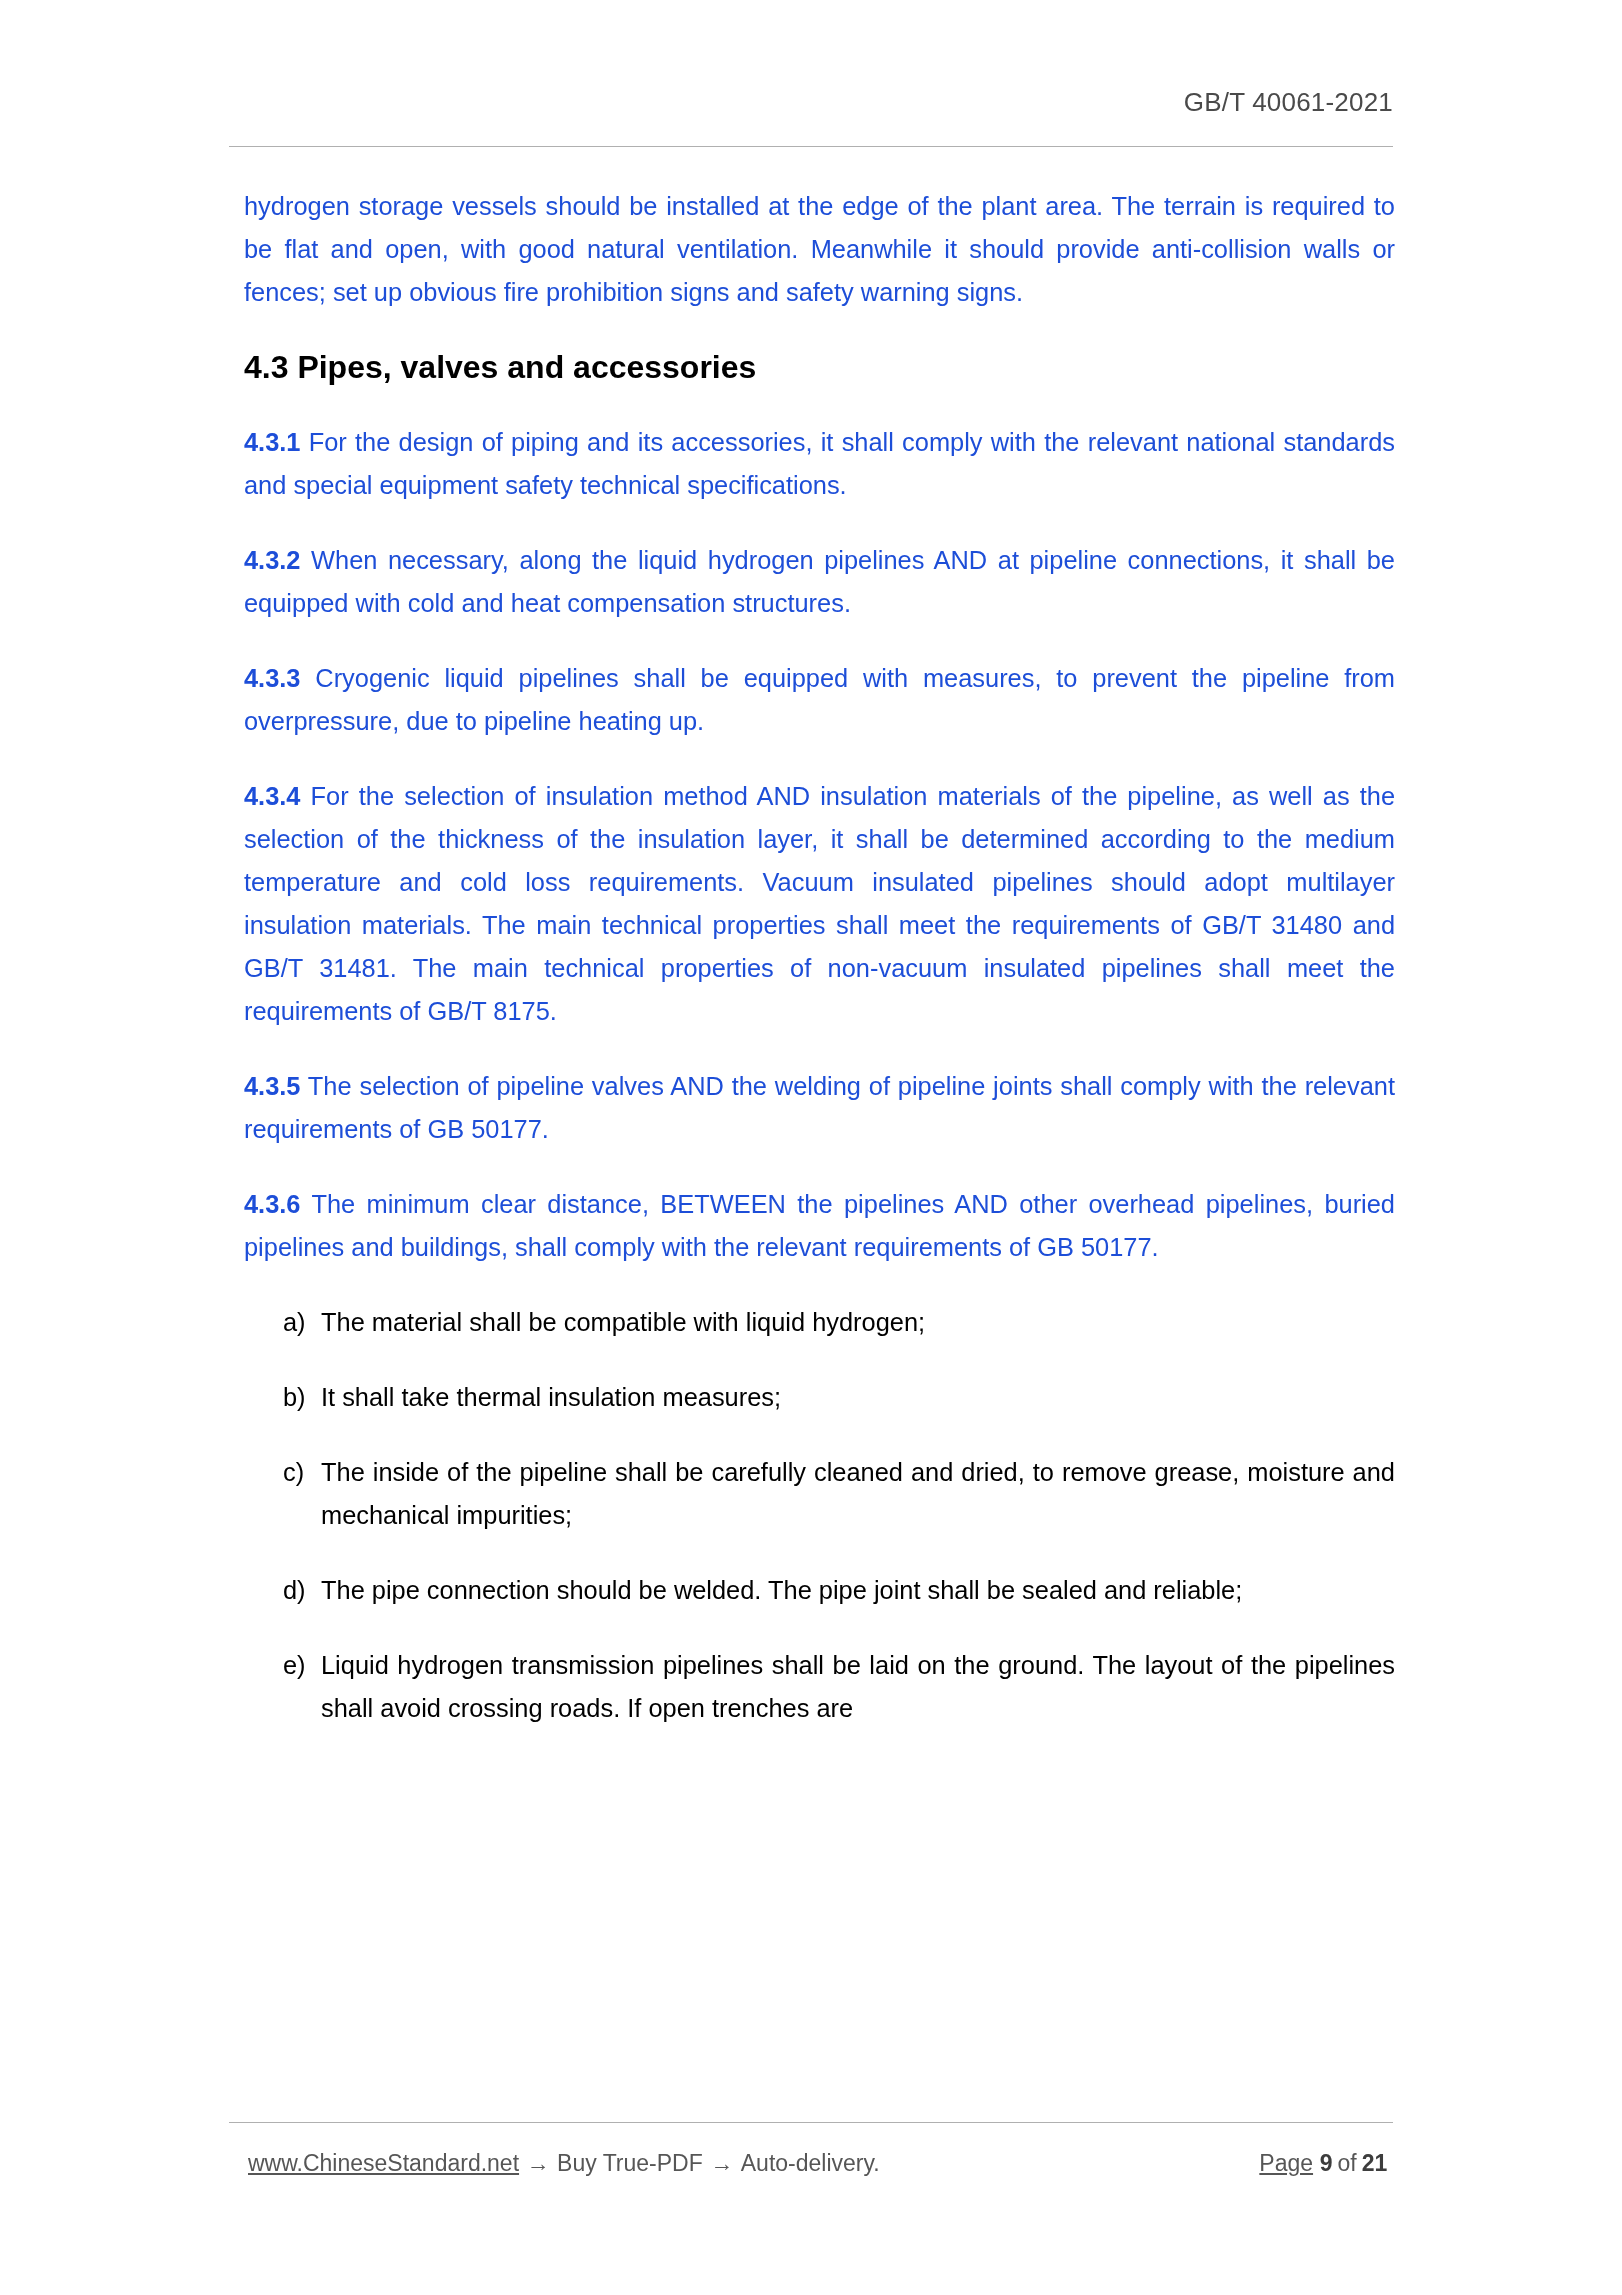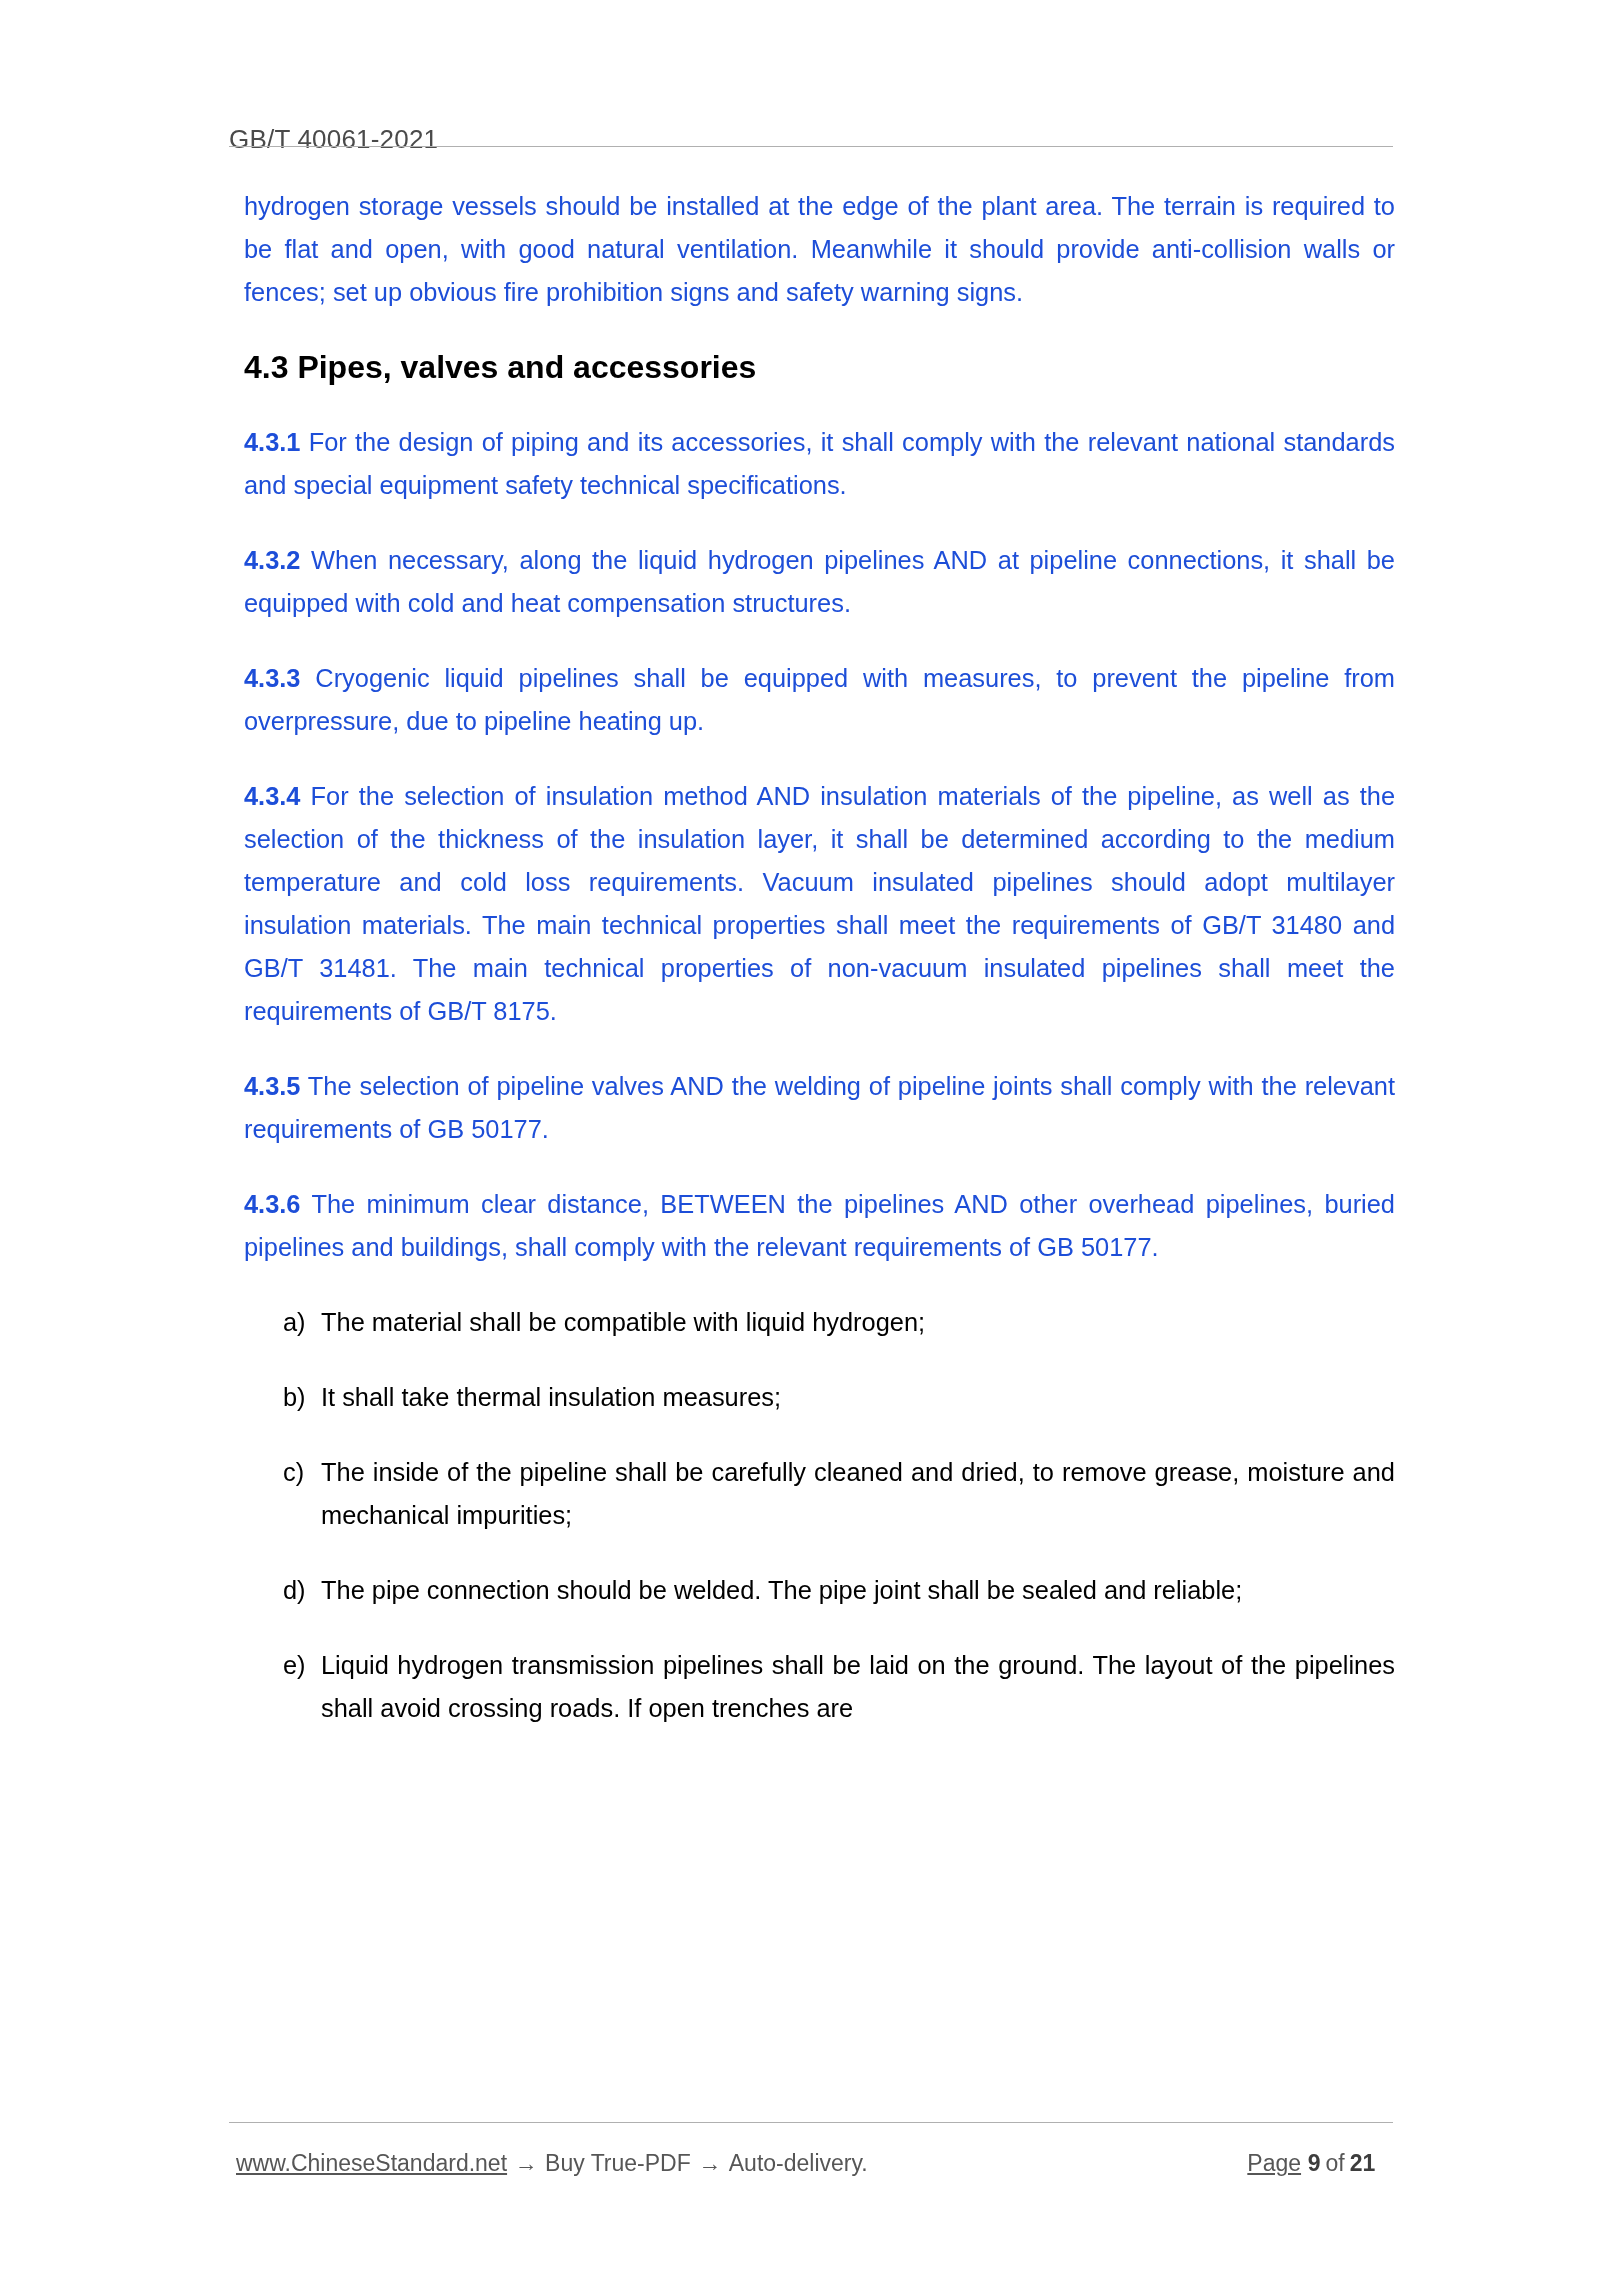--- a/index.html
+++ b/index.html
@@ -18,22 +18,21 @@
     box-sizing: border-box;
     overflow: hidden;
   }
 
   
   .page-header {
     position: absolute;
     left: 229px;
     top: 87px;
     width: 1164px;
-    text-align: left;
-    margin-top: 37px;
+    text-align: right;
   }
   .page-header .hdr-text {
     font-size: 26px;
     color: #4a4a4a;
     letter-spacing: 0.2px;
     display: inline-block;
     line-height: 1.2;
   }
   .header-rule {
     position: absolute;
@@ -106,21 +105,21 @@
   .footer-rule {
     position: absolute;
     left: 229px;
     top: 2122px;
     width: 1164px;
     height: 0.8px;
     background: #b0b0b0;
   }
   .page-footer {
     position: absolute;
-    left: 236px;
+    left: 248px;
     top: 2145px;
     width: 1151px;
     height: 42px;
     font-size: 23px;
     color: #565656;
     line-height: 37px;
     white-space: nowrap;
   }
   .footer-left {
     position: absolute;

